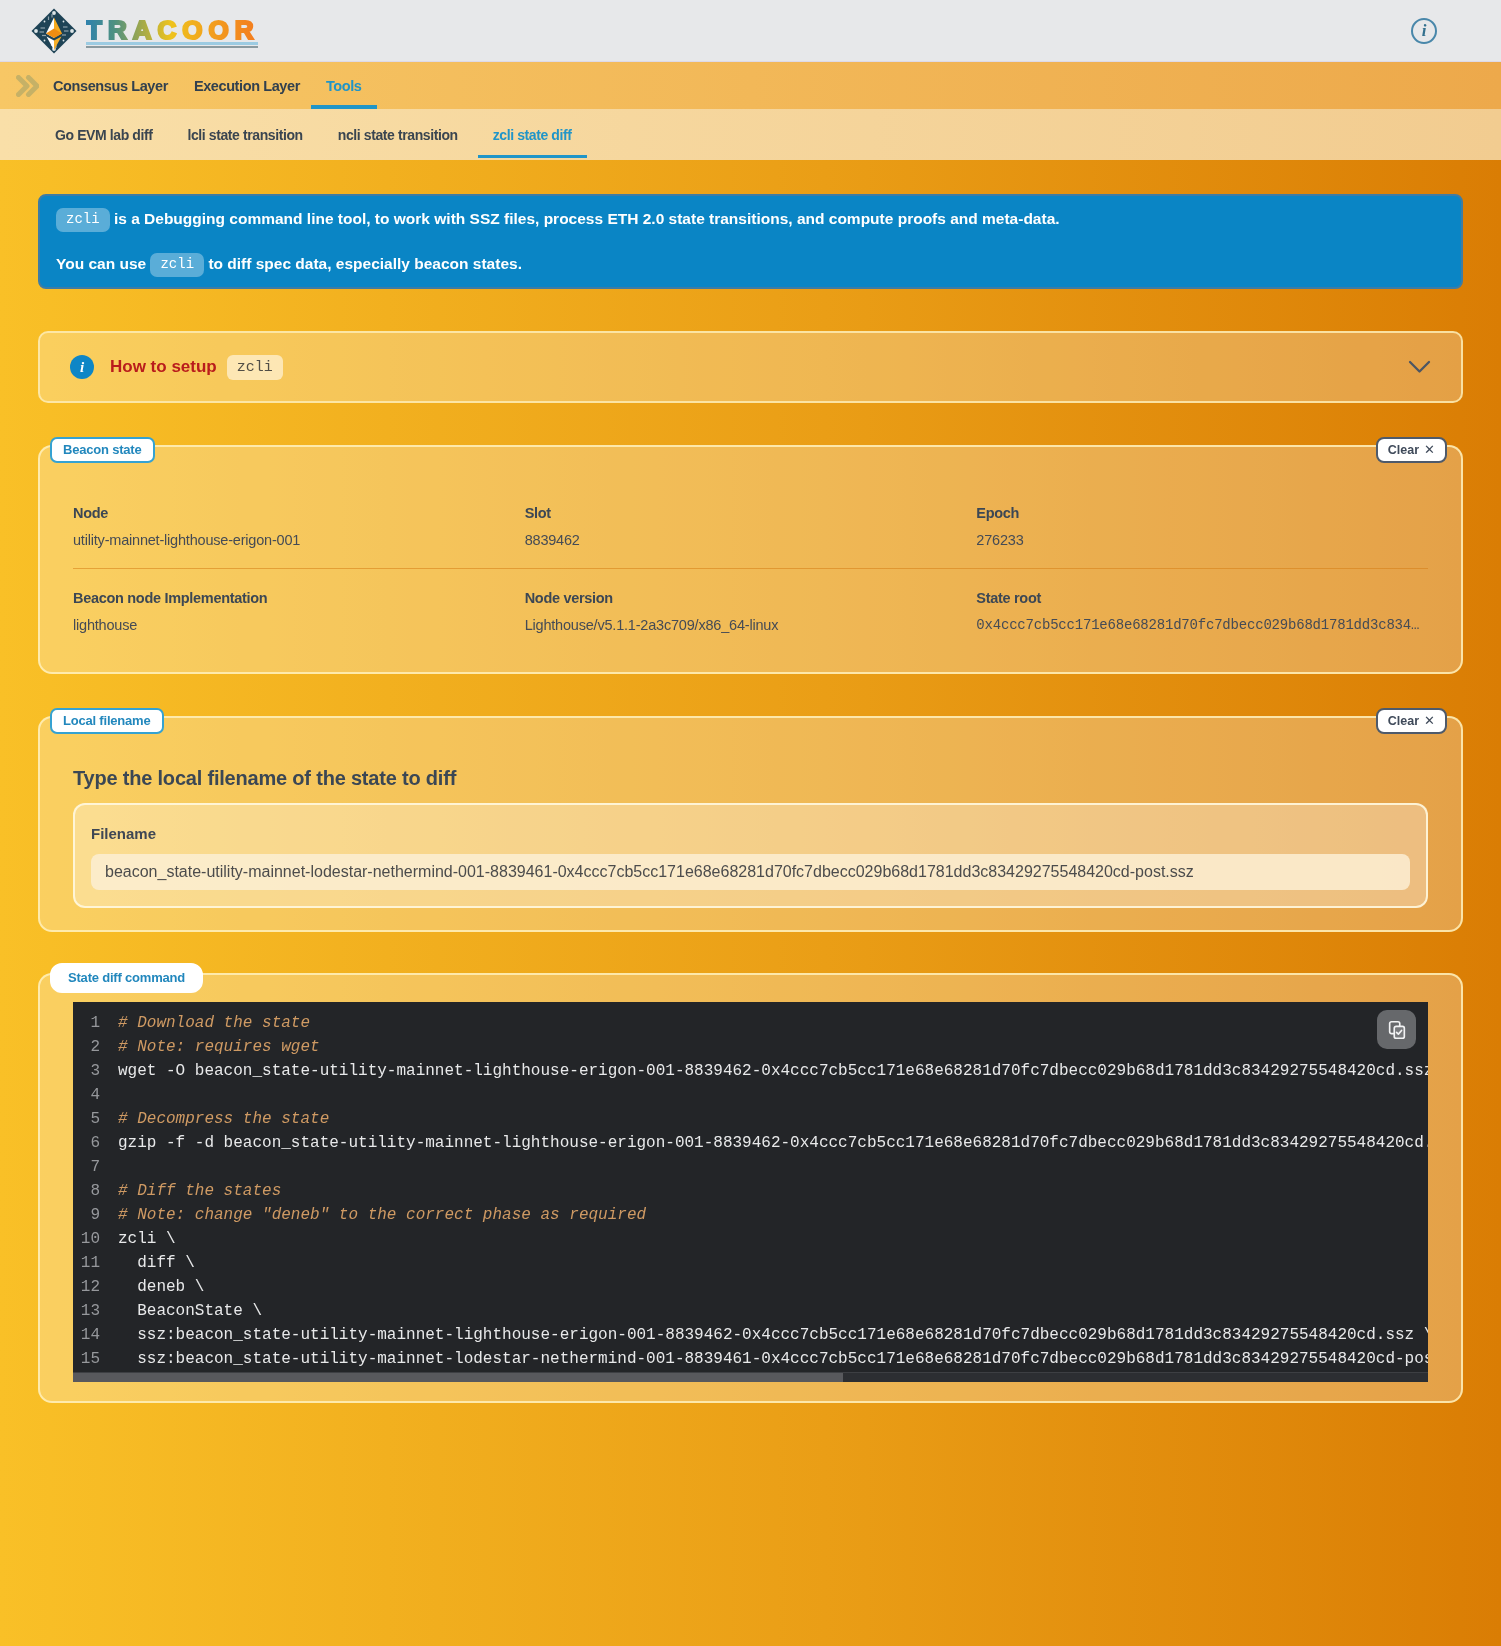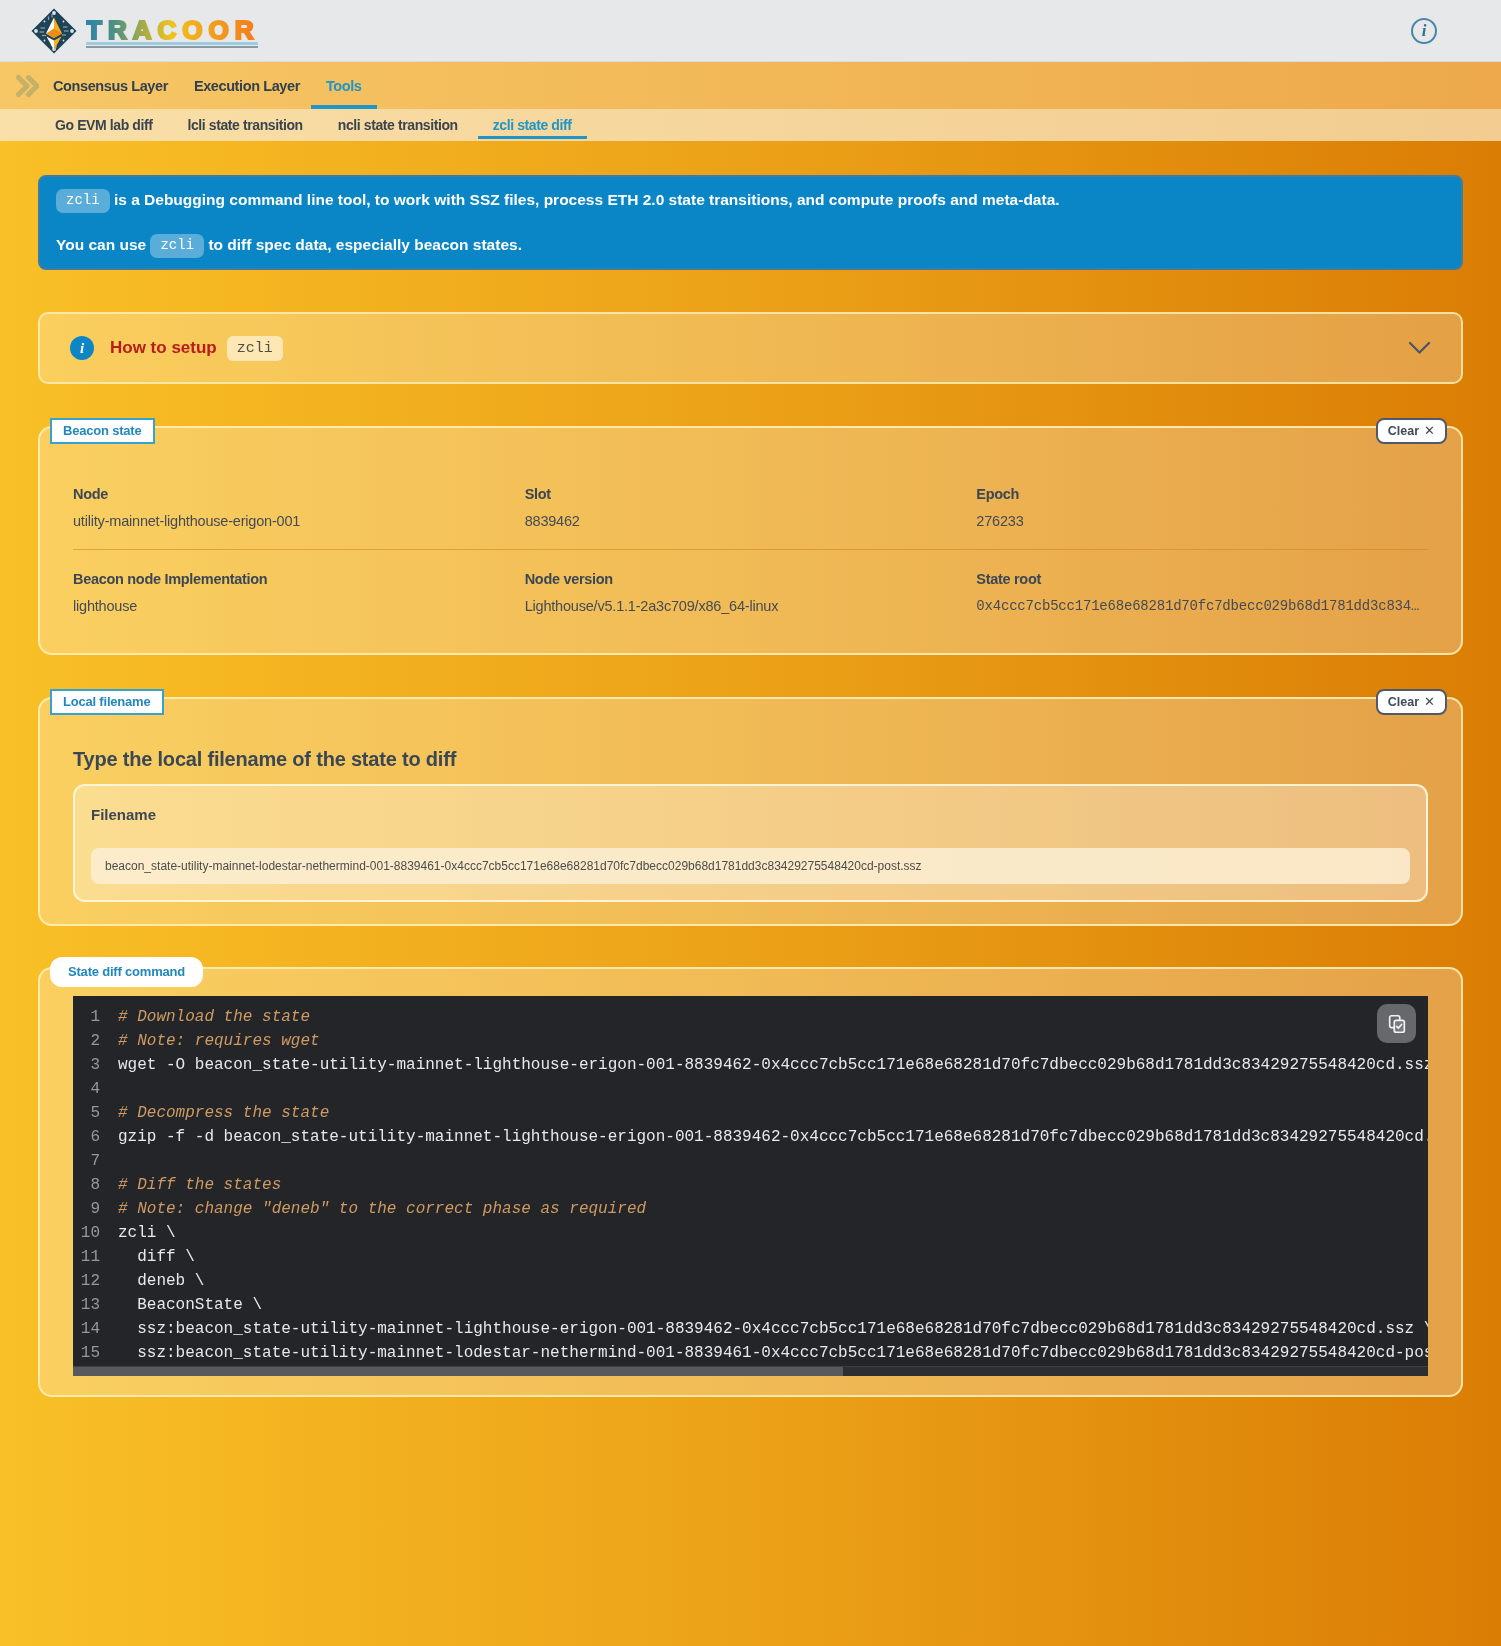--- a/index.html
+++ b/index.html
@@ -43,21 +43,21 @@
 .nav a {
   font-size:14.5px; font-weight:bold; letter-spacing:-0.4px; color:#32404e; text-decoration:none;
   margin-right:26px; position:relative; display:flex; align-items:center; height:100%;
 }
 .nav a.active { color:#2095c8; }
 .nav a.active::after {
   content:""; position:absolute; left:-15px; right:-15px; bottom:0; height:4px; background:#2095c8;
 }
 
 .subnav {
-  height:32px;
+  height:51px;
   background: linear-gradient(90deg, #f9dfa8, #f2cc90);
   display:flex; align-items:flex-start;
   padding-left:55px;
 }
 .subnav a {
   font-size:14px; font-weight:bold; letter-spacing:-0.4px; color:#3a4550; text-decoration:none;
   margin-right:35px; position:relative; display:flex; align-items:center; height:100%;
 }
 .subnav a.active { color:#2095c8; }
 .subnav a.active::after {
@@ -121,21 +121,21 @@
   position:relative;
   border:2px solid rgba(255,240,186,0.85);
   border-radius:14px;
   background:rgba(255,255,255,0.27);
   margin-top:42px;
 }
 .pill {
   position:absolute; top:-10px; left:10px;
   background:#fff;
   border:2px solid #35a2d2;
-  border-radius:0;
+  border-radius:7px;
   color:#2187bd;
   font-size:13px; font-weight:bold; letter-spacing:-0.2px;
   padding:3px 11px;
   line-height:16px;
 }
 .pill.noborder { border-color:#fff; top:-12px; padding:5px 16px; border-radius:12px; }
 .clearbtn {
   position:absolute; top:-10px; right:14px;
   background:#fff;
   border:2px solid #4e5a6b;
@@ -162,25 +162,25 @@
 .card2-inner h2 { font-size:20px; font-weight:bold; letter-spacing:-0.2px; color:#3b4754; line-height:22px; }
 .filebox {
   margin-top:14px;
   border:2px solid rgba(255,247,222,0.9);
   border-radius:12px;
   background:rgba(255,255,255,0.3);
   padding:20px 16px 16px;
 }
 .filebox .flab { font-size:15px; font-weight:bold; color:#3f4754; line-height:18px; }
 .fileinput {
-  margin-top:24px;
+  margin-top:11px;
   height:36px;
   background:rgba(252,238,211,0.85);
   border-radius:8px;
-  font-size:12px; color:#4c4c4c;
+  font-size:16px; color:#4c4c4c;
   line-height:36px;
   padding:0 14px;
   white-space:nowrap; overflow:hidden;
 }
 
 .card.c3 { margin-top:41px; }
 .codewrap { padding:27px 33px 19px; }
 .codeblock {
   position:relative;
   background:#232528;

